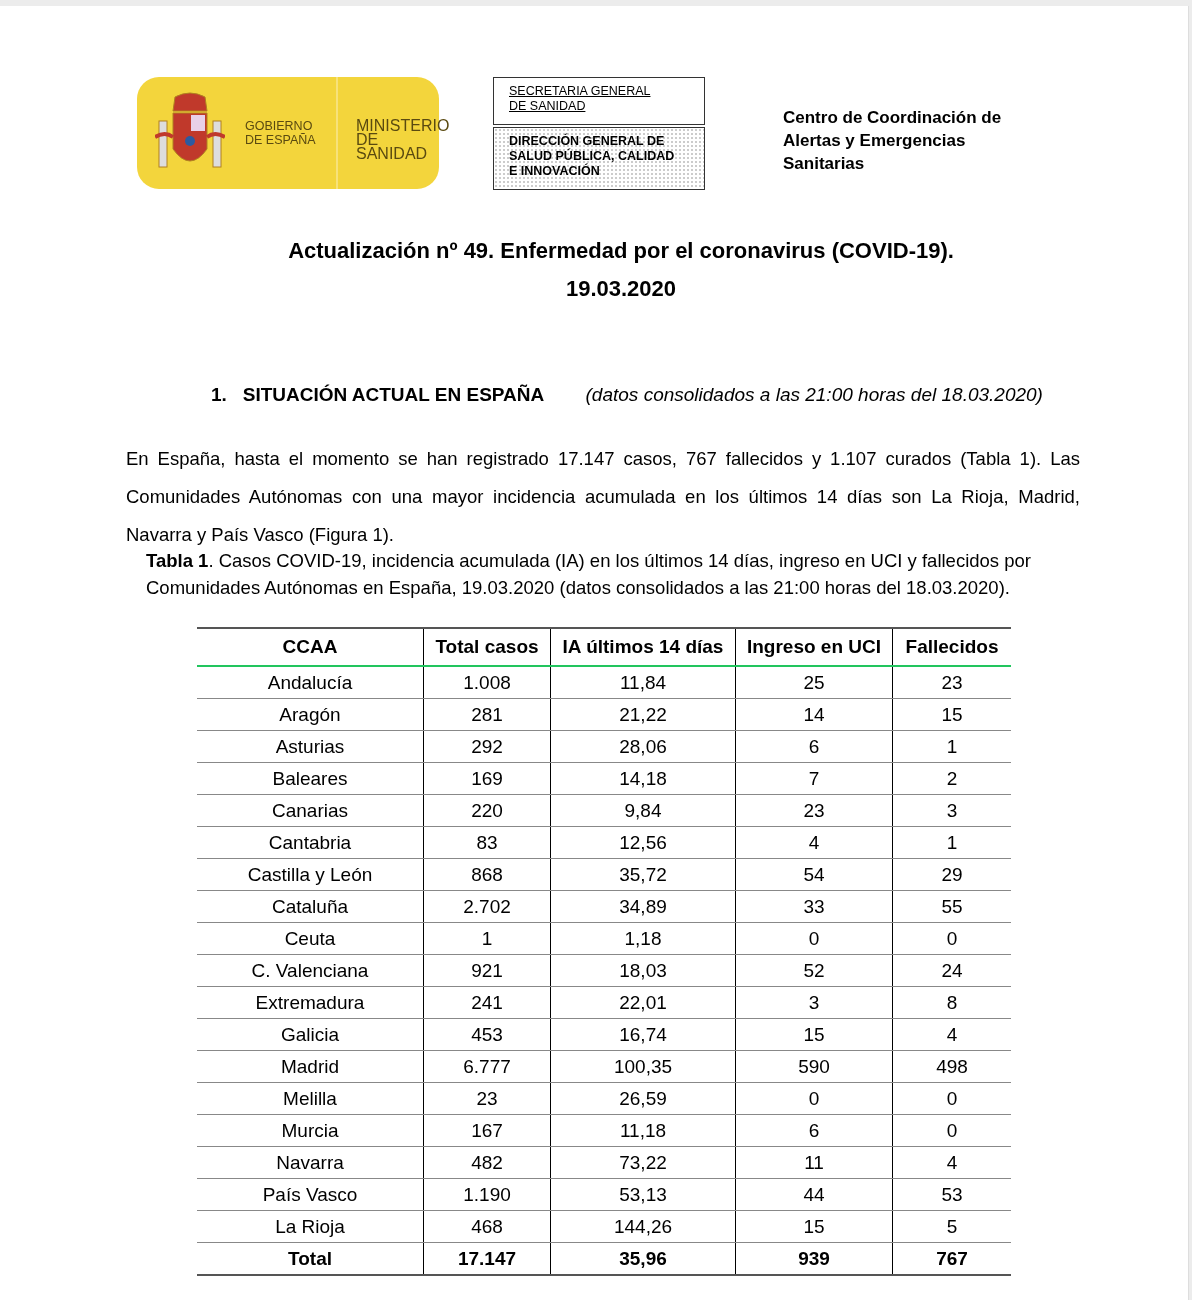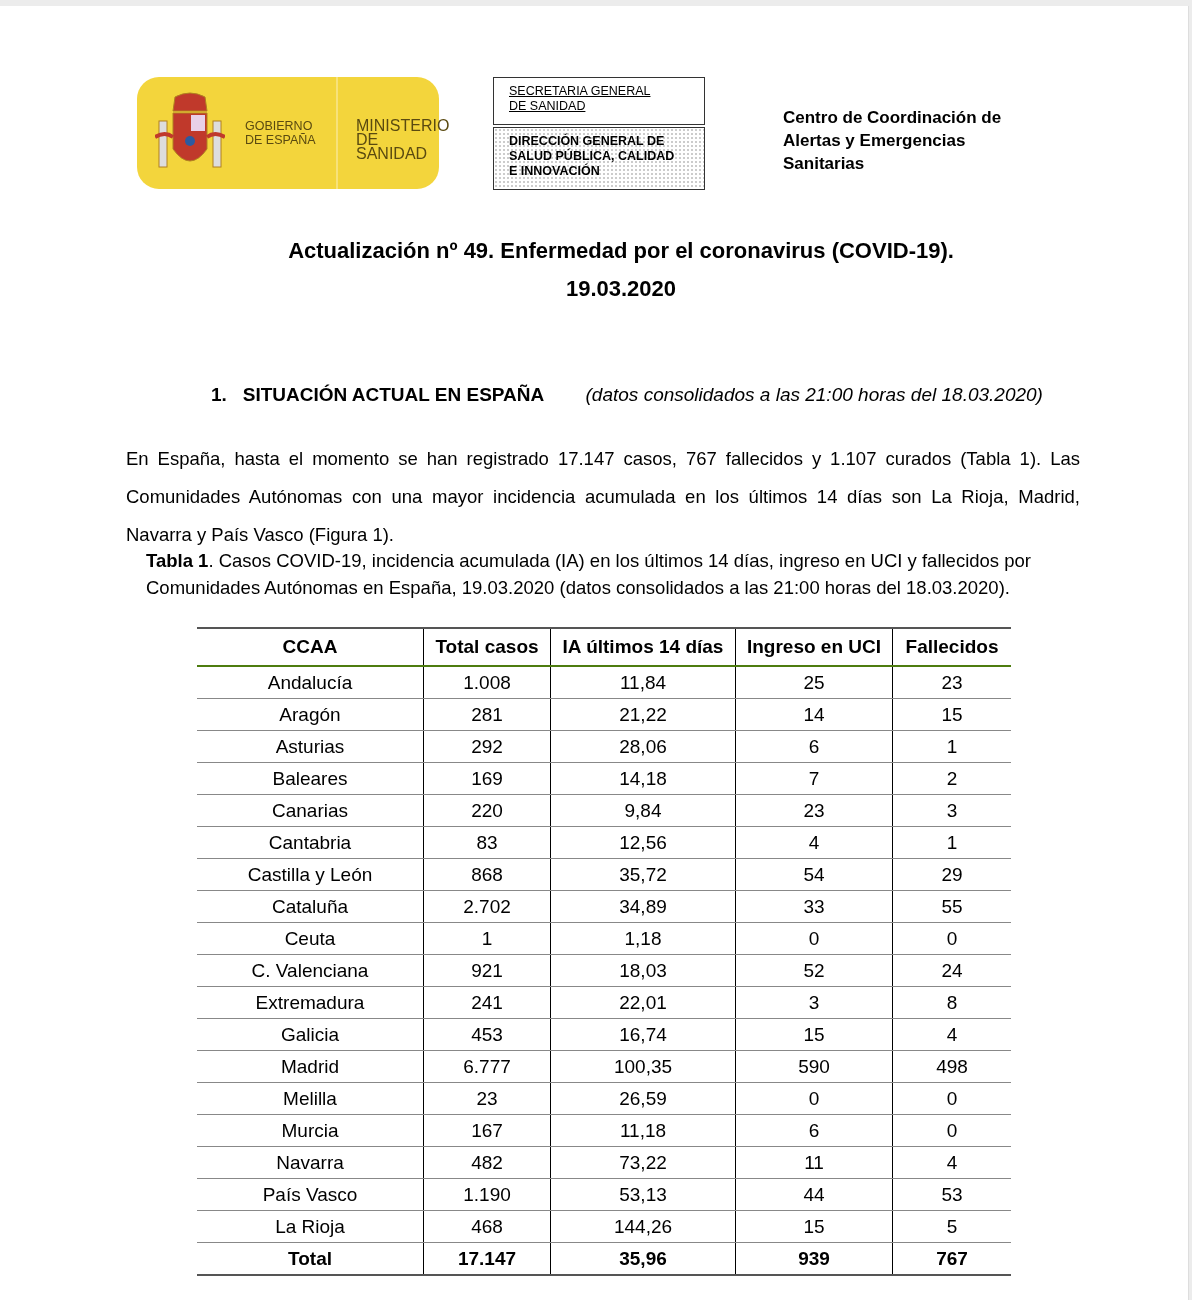--- a/index.html
+++ b/index.html
@@ -16,21 +16,21 @@
   .centro{position:absolute;left:783px;top:106px;font-weight:bold;font-size:17px;line-height:23px;}
   .title{position:absolute;left:0;width:1242px;text-align:center;top:232px;font-weight:bold;font-size:22px;line-height:38px;}
   .h1{position:absolute;left:211px;top:384px;font-size:19px;}
   .h1 b{margin-left:0;}
   .h1 i{font-weight:normal;margin-left:36px;}
   .para{position:absolute;left:126px;width:954px;top:440px;font-size:18.5px;line-height:38px;text-align:justify;}
   .caption{position:absolute;left:126px;width:960px;top:547px;font-size:18.5px;line-height:27px;margin-left:20px;}
   table{position:absolute;left:197px;top:627px;border-collapse:collapse;font-size:19px;}
   th,td{text-align:center;height:31px;padding:0;border-left:1px solid #000;}
   th:first-child,td:first-child{border-left:none;}
-  th{font-weight:bold;height:36px;border-top:2px solid #555;border-bottom:2px solid #4d7c0f;}
+  th{font-weight:bold;height:36px;border-top:2px solid #555;border-bottom:2px solid #22c55e;}
   td{border-bottom:1px solid #888;}
   tr.total td{font-weight:bold;border-top:1.5px solid #555;border-bottom:2px solid #555;}
   .c0{width:226px}.c1{width:126px}.c2{width:184px}.c3{width:156px}.c4{width:118px}
 </style>
 </head>
 <body>
 
 <div class="page"></div>
 
 <div class="gob">

